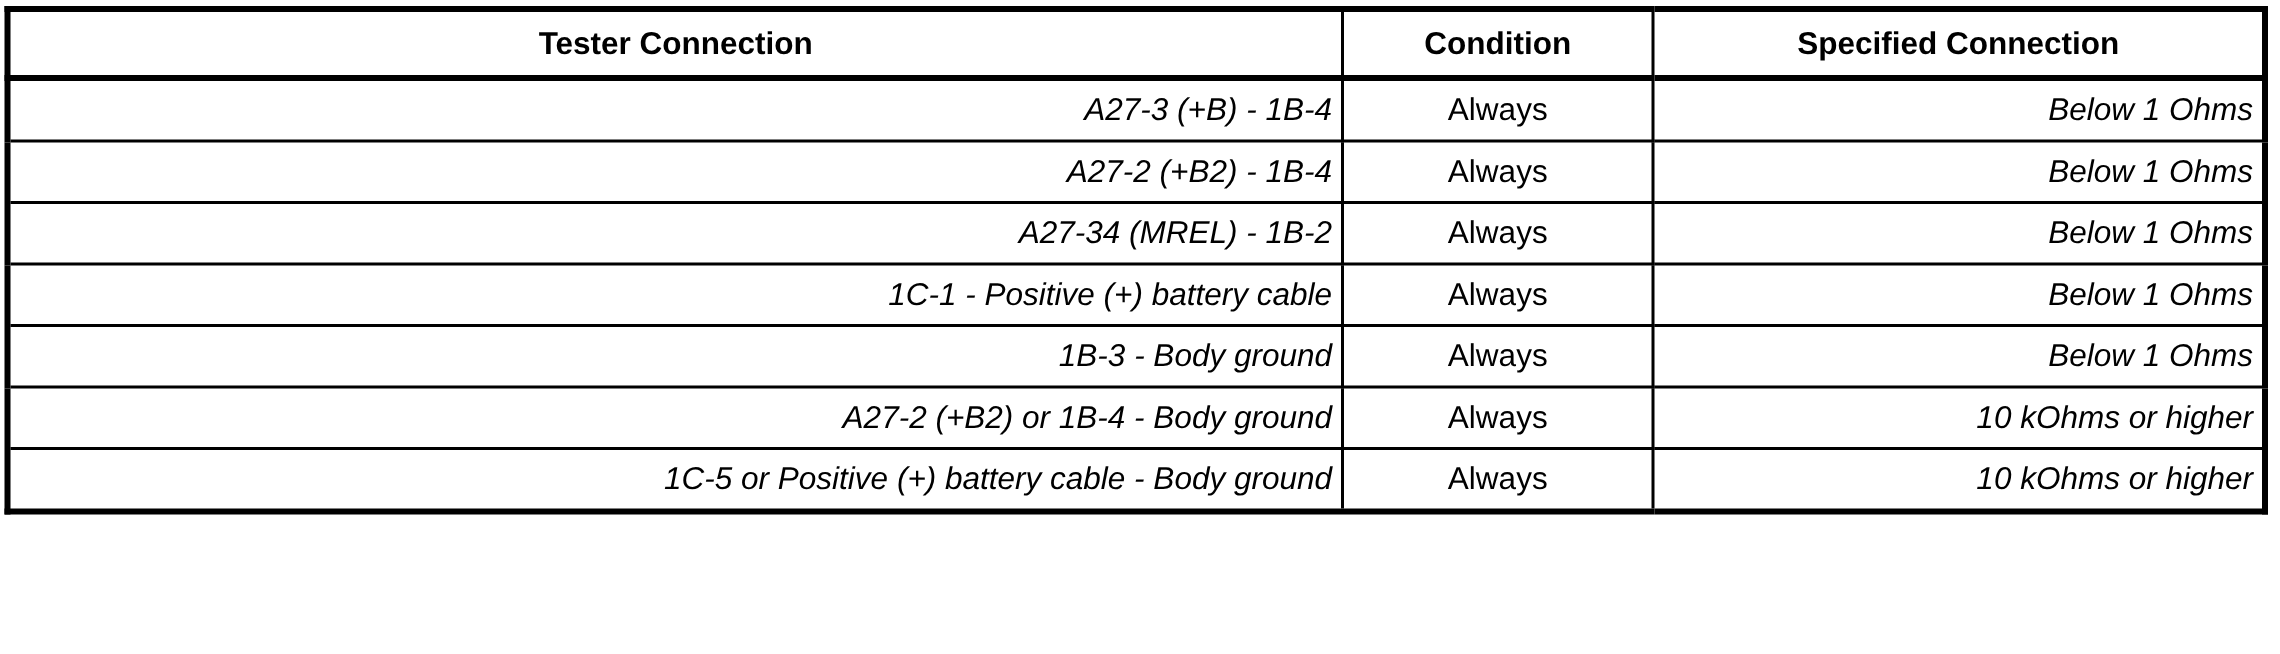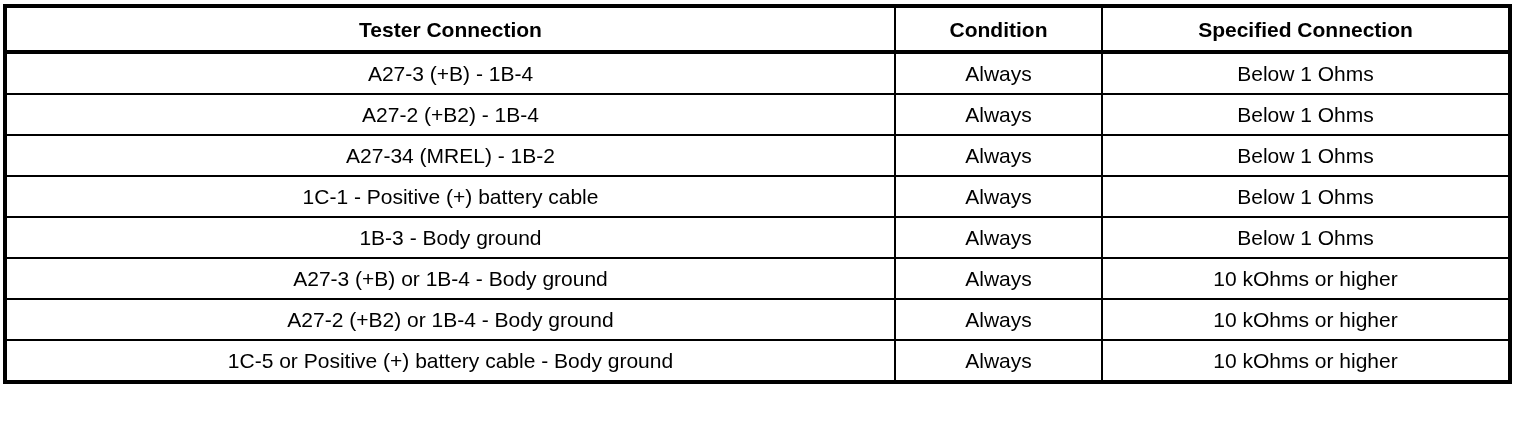--- a/index.html
+++ b/index.html
@@ -60,23 +60,23 @@
   }
   .spec-table tbody tr:last-child td {
     border-bottom: 4px solid #000000;
   }
 
   .spec-table th:first-child,
   .spec-table td:first-child { border-left: 4px solid #000000; }
   .spec-table th:last-child,
   .spec-table td:last-child  { border-right: 4px solid #000000; }
 
-  .col-connection { text-align: center; padding-right: 5px; }
+  .col-connection { text-align: right; padding-right: 5px; font-style: italic; }
   .col-condition  { text-align: center;  padding-left: 7px; }
-  .col-specified  { text-align: center;  padding-left: 7px; }
+  .col-specified  { text-align: right;  padding-left: 7px; font-style: italic; }
 </style>
 </head>
 <body>
 
 <div class="page">
   <table class="spec-table">
     <colgroup>
       <col class="c-connection">
       <col class="c-condition">
       <col class="c-specified">
@@ -108,25 +108,20 @@
           <td class="col-connection">1C-1 - Positive (+) battery cable</td>
           <td class="col-condition">Always</td>
           <td class="col-specified">Below 1 Ohms</td>
         </tr>
         <tr>
           <td class="col-connection">1B-3 - Body ground</td>
           <td class="col-condition">Always</td>
           <td class="col-specified">Below 1 Ohms</td>
         </tr>
         <tr>
-          <td class="col-connection">A27-3 (+B) or 1B-4 - Body ground</td>
-          <td class="col-condition">Always</td>
-          <td class="col-specified">10 kOhms or higher</td>
-        </tr>
-        <tr>
           <td class="col-connection">A27-2 (+B2) or 1B-4 - Body ground</td>
           <td class="col-condition">Always</td>
           <td class="col-specified">10 kOhms or higher</td>
         </tr>
         <tr>
           <td class="col-connection">1C-5 or Positive (+) battery cable - Body ground</td>
           <td class="col-condition">Always</td>
           <td class="col-specified">10 kOhms or higher</td>
         </tr>
       </tbody>

